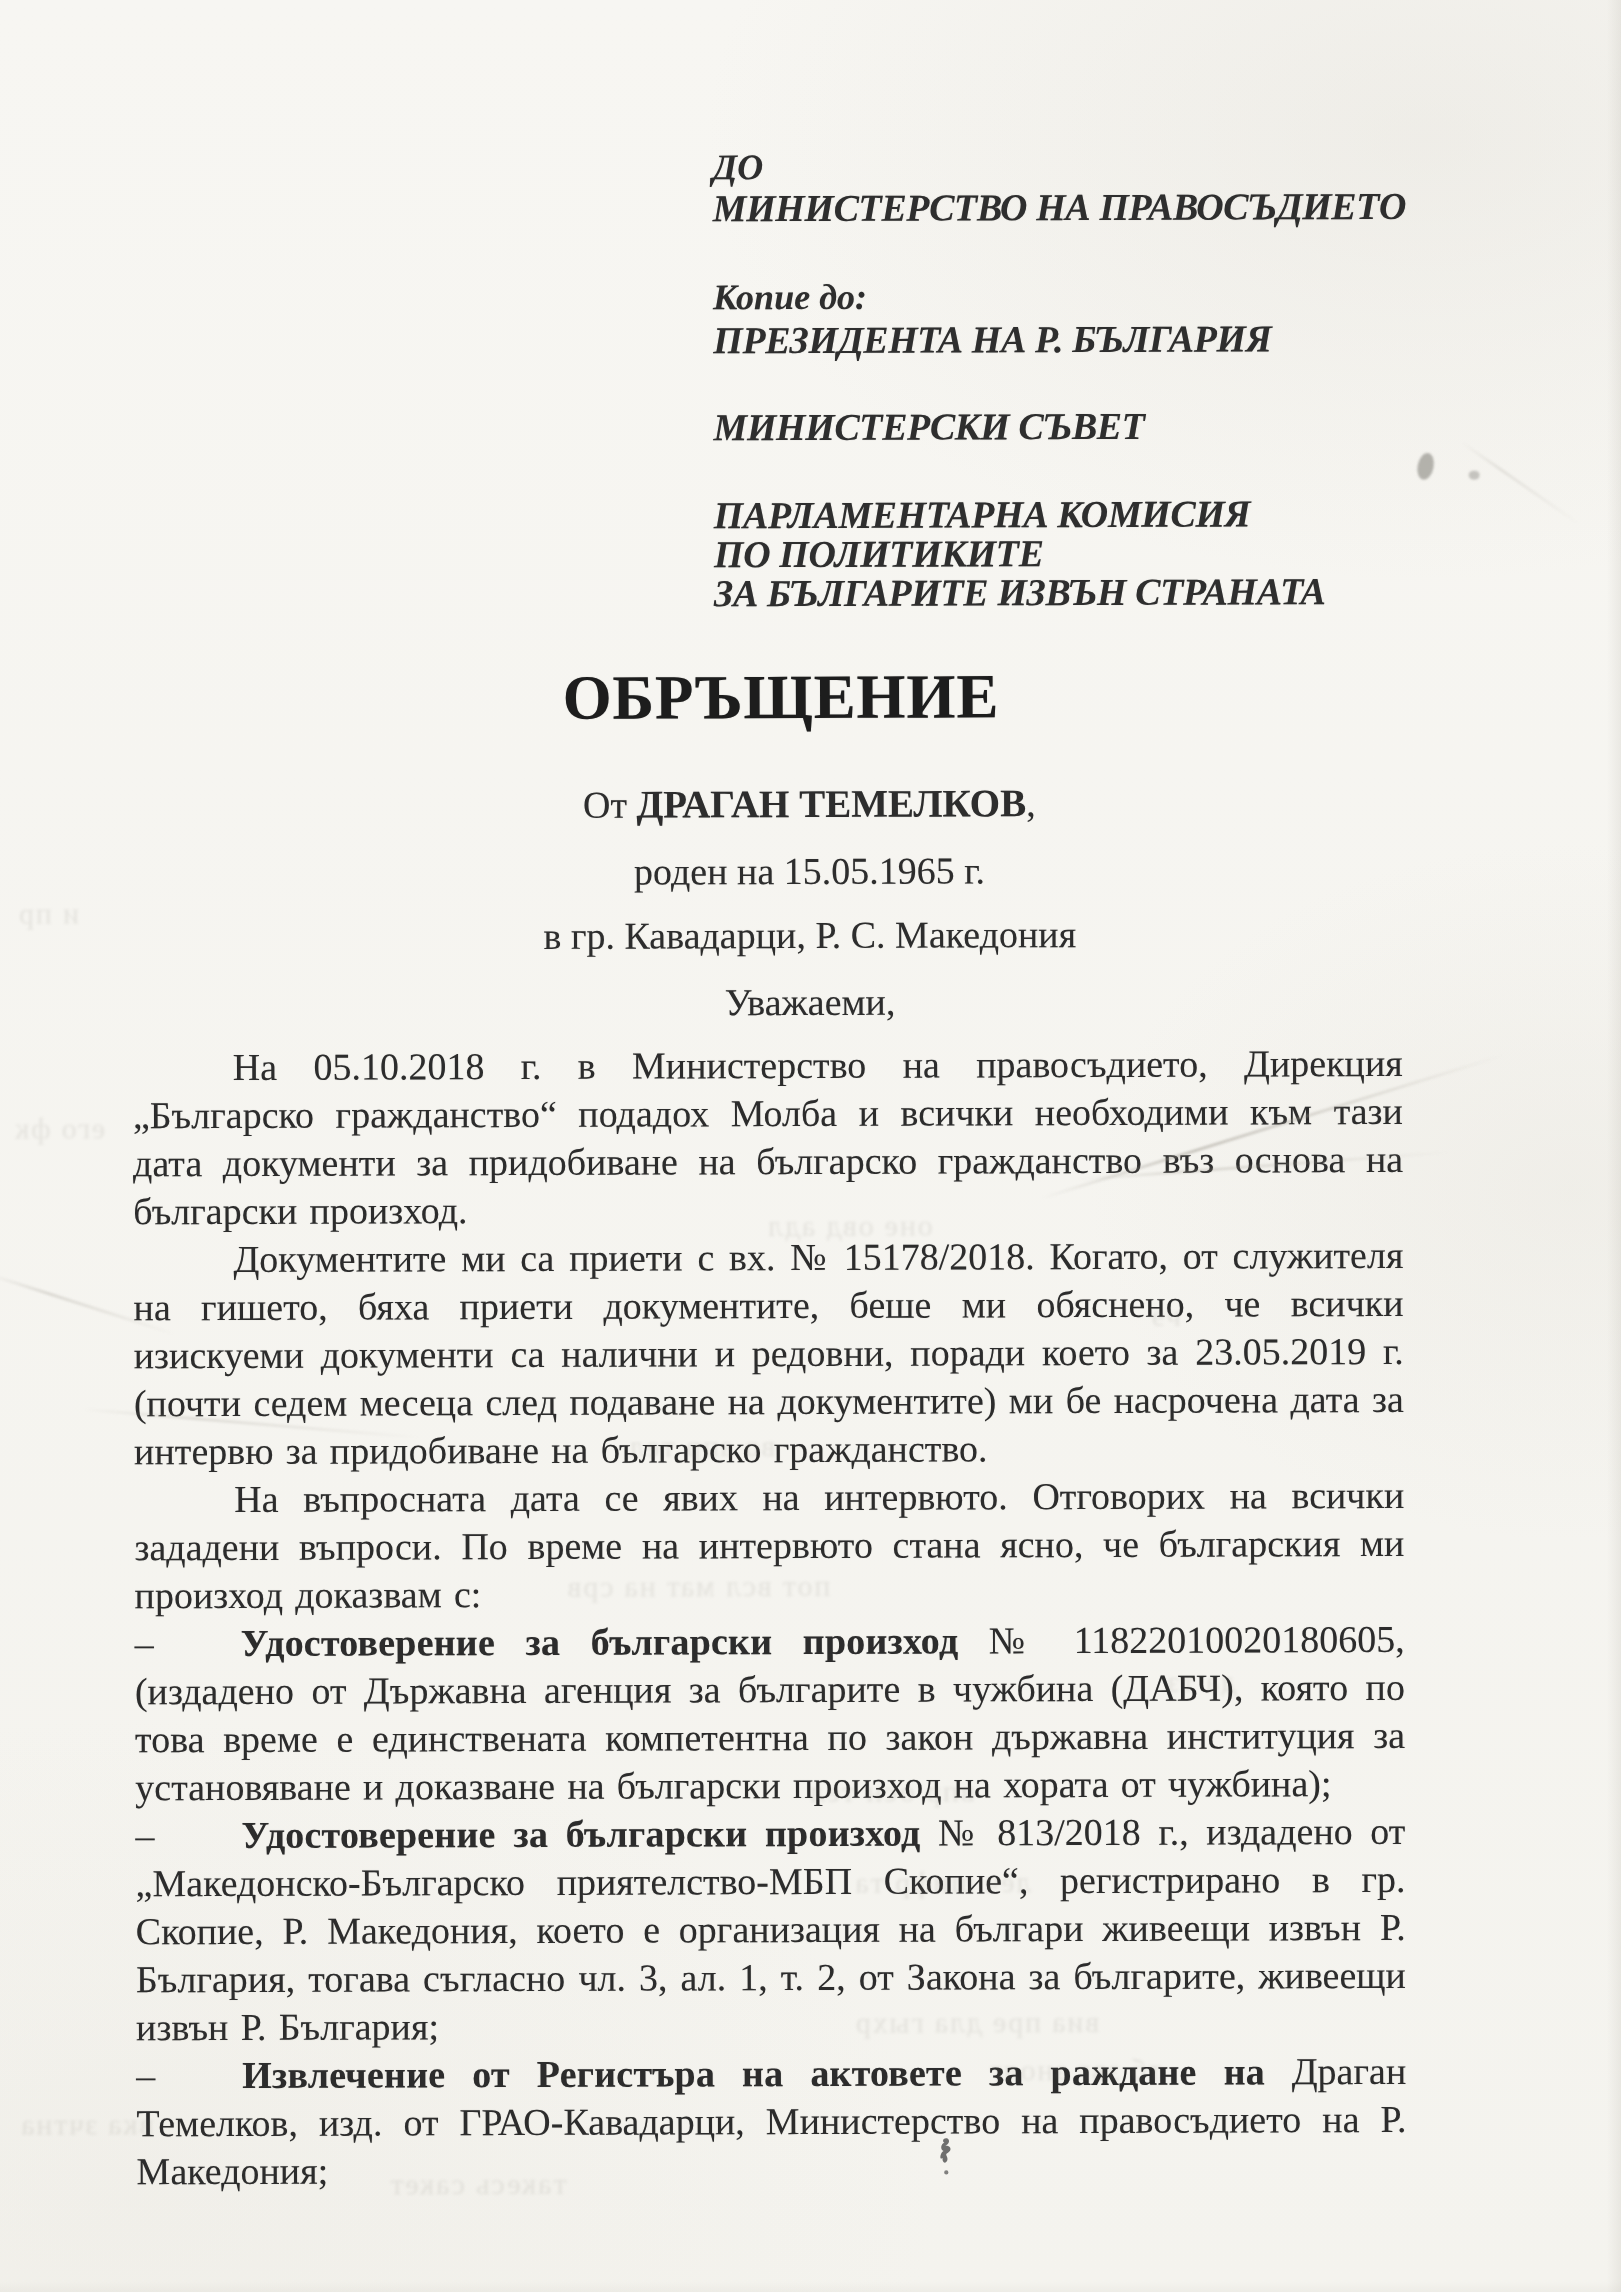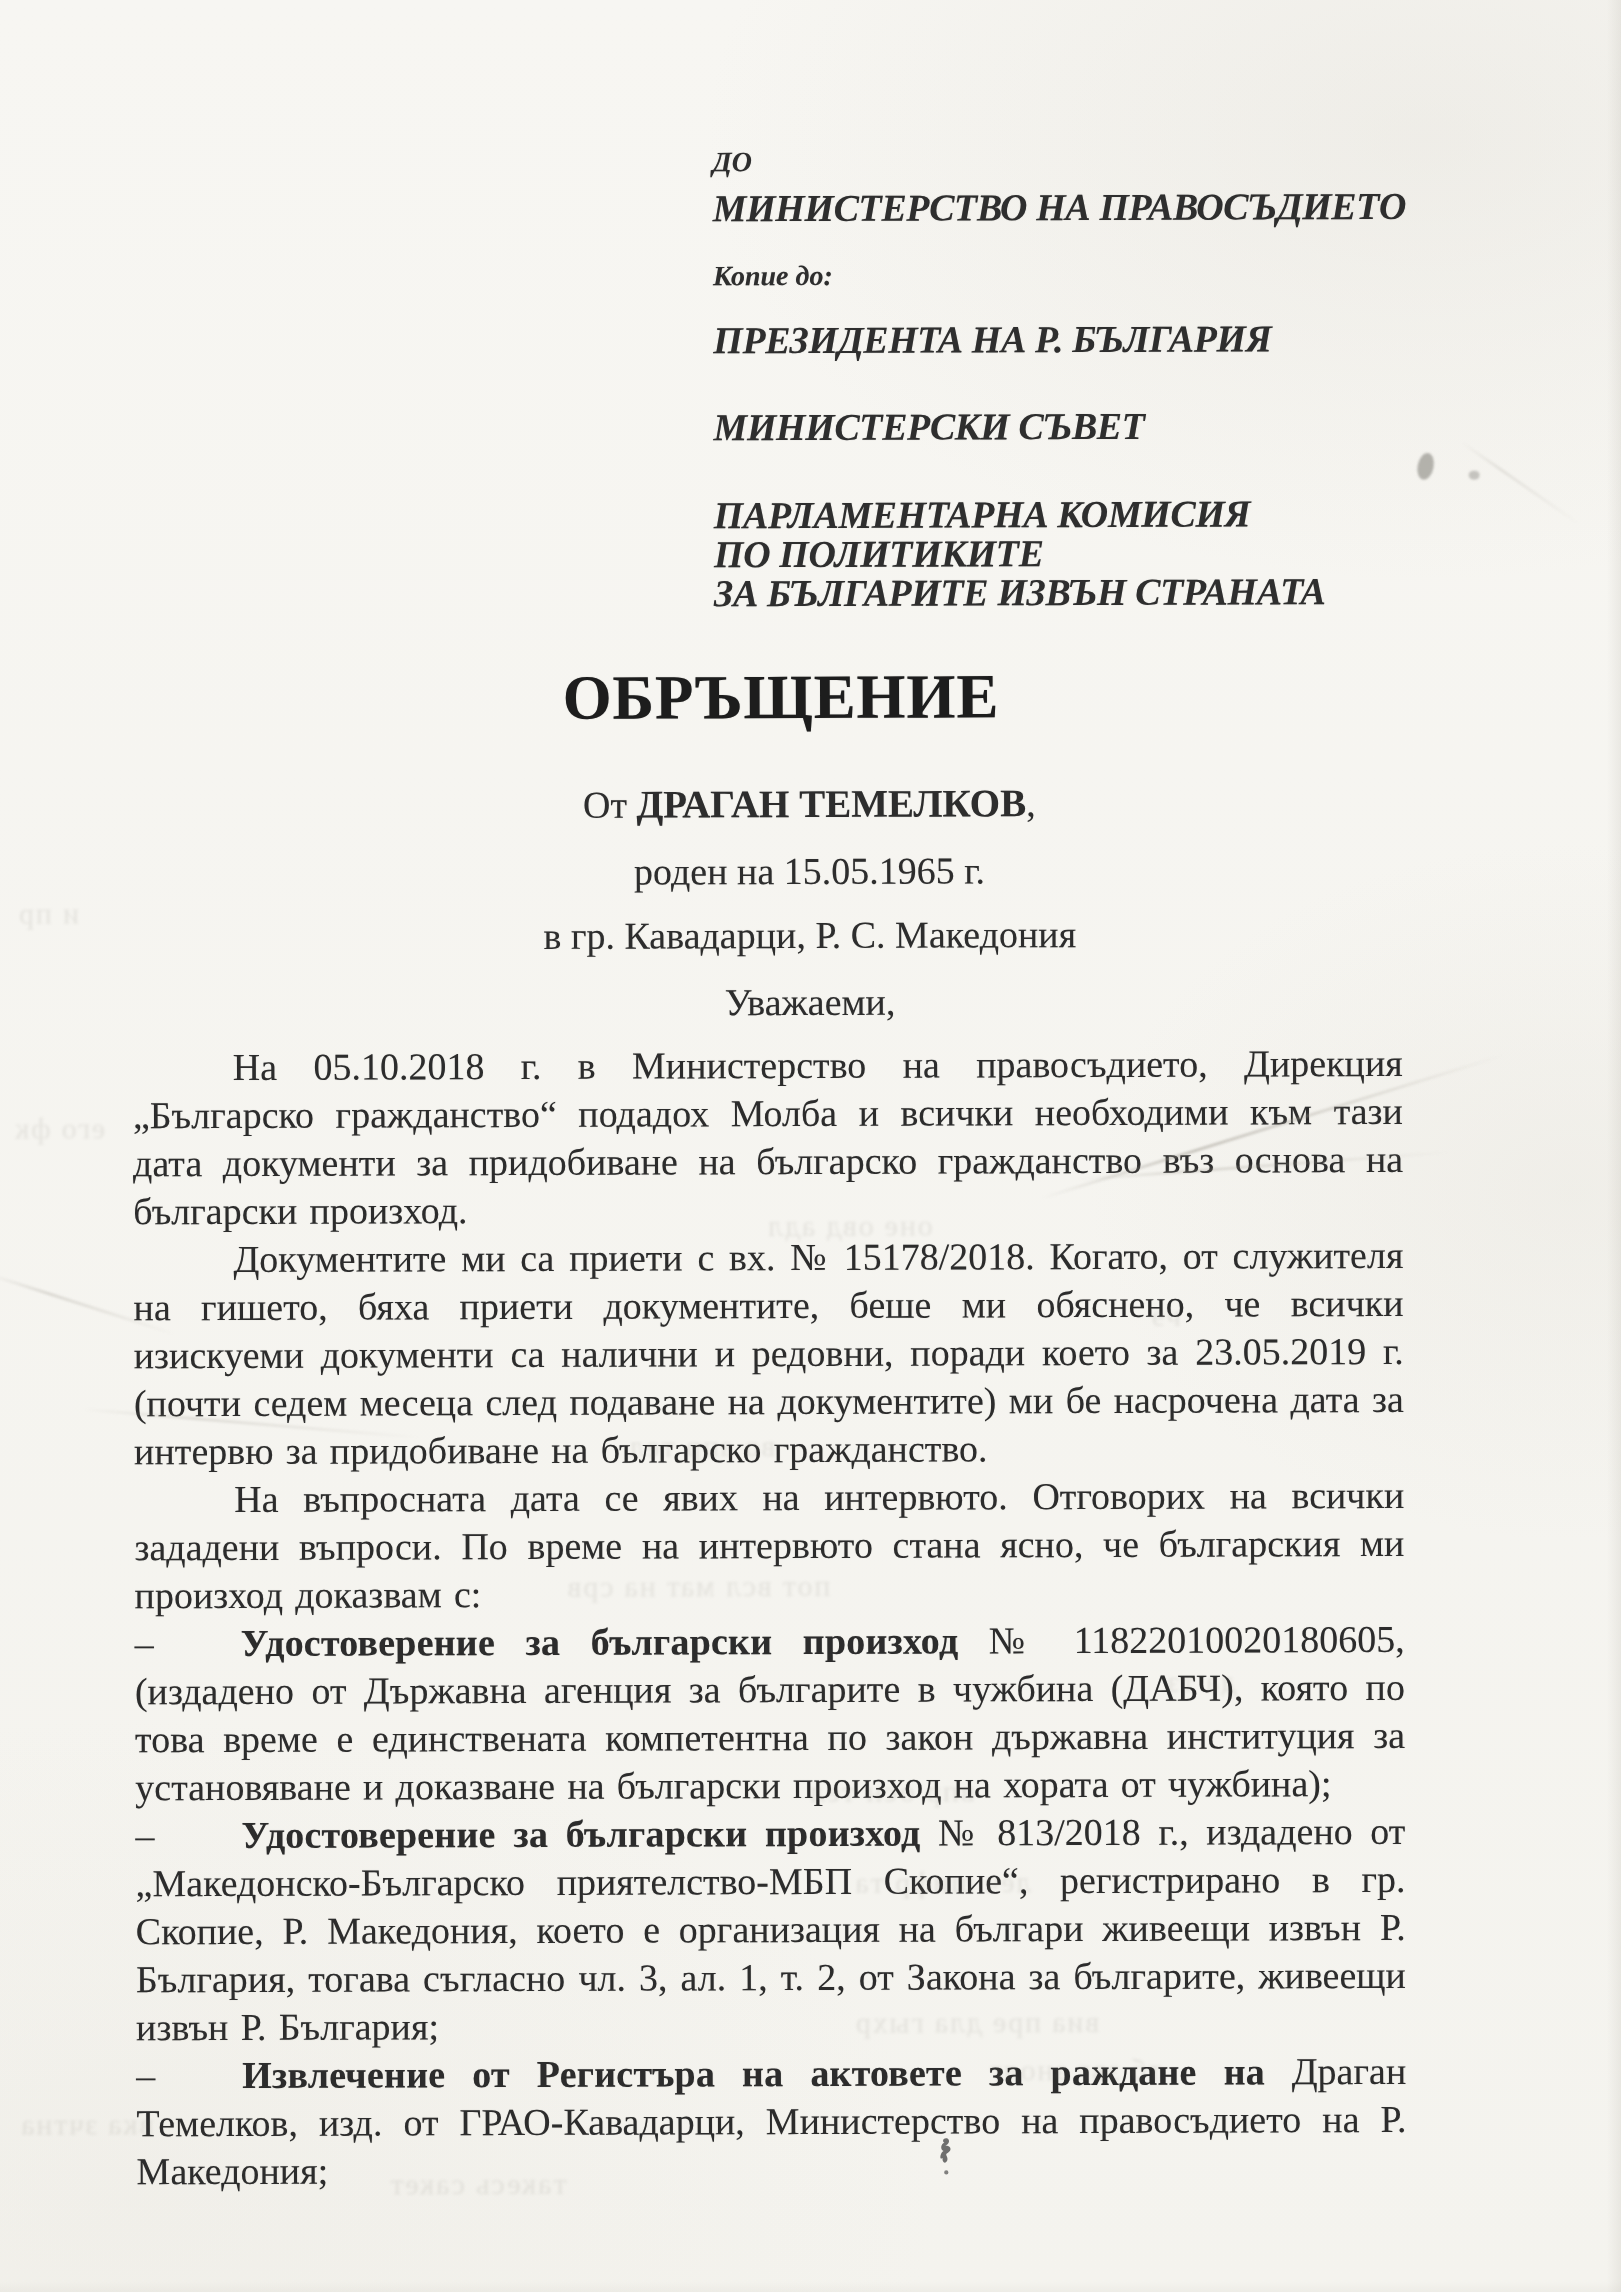--- a/index.html
+++ b/index.html
@@ -23,21 +23,21 @@
   }
   .tilt{position:absolute;inset:0;transform:rotate(-0.2deg);}
 
   
   .addr{
     position:absolute;left:716px;white-space:nowrap;
     font-style:italic;font-weight:700;
     color:#2e2e2e;text-shadow:0 0 0.9px rgba(40,40,40,.35);
   }
   .addr.caps{font-size:38px;letter-spacing:-0.4px;}
-  .addr.small{font-size:28px;}
+  .addr.small{font-size:36px;}
 
   
   .title{
     position:absolute;left:0;top:661px;width:1565px;text-align:center;
     font-size:63px;font-weight:700;letter-spacing:0.9px;color:#1d1d1d;
     text-shadow:0 0 0.9px rgba(20,20,20,.4);
   }
 
   
   .cline{
@@ -77,21 +77,21 @@
   .inkblot{position:absolute;left:931px;top:2137px;}
 </style>
 </head>
 <body>
 
 <div class="page">
   <div class="tilt">
 
     <div class="addr small" style="top:146px">ДО</div>
     <div class="addr caps" style="top:186px">МИНИСТЕРСТВО НА ПРАВОСЪДИЕТО</div>
-    <div class="addr small" style="top:260px">Копие до:</div>
+    <div class="addr small" style="top:276px">Копие до:</div>
     <div class="addr caps" style="top:318px">ПРЕЗИДЕНТА НА Р. БЪЛГАРИЯ</div>
     <div class="addr caps" style="top:405px">МИНИСТЕРСКИ СЪВЕТ</div>
     <div class="addr caps" style="top:493px">ПАРЛАМЕНТАРНА КОМИСИЯ</div>
     <div class="addr caps" style="top:532px">ПО ПОЛИТИКИТЕ</div>
     <div class="addr caps" style="top:571px">ЗА БЪЛГАРИТЕ ИЗВЪН СТРАНАТА</div>
 
     <div class="title">ОБРЪЩЕНИЕ</div>
 
     <div class="cline" style="top:781px"><span>От </span><b>ДРАГАН ТЕМЕЛКОВ</b><span>,</span></div>
     <div class="cline" style="top:849px">роден на 15.05.1965 г.</div>

